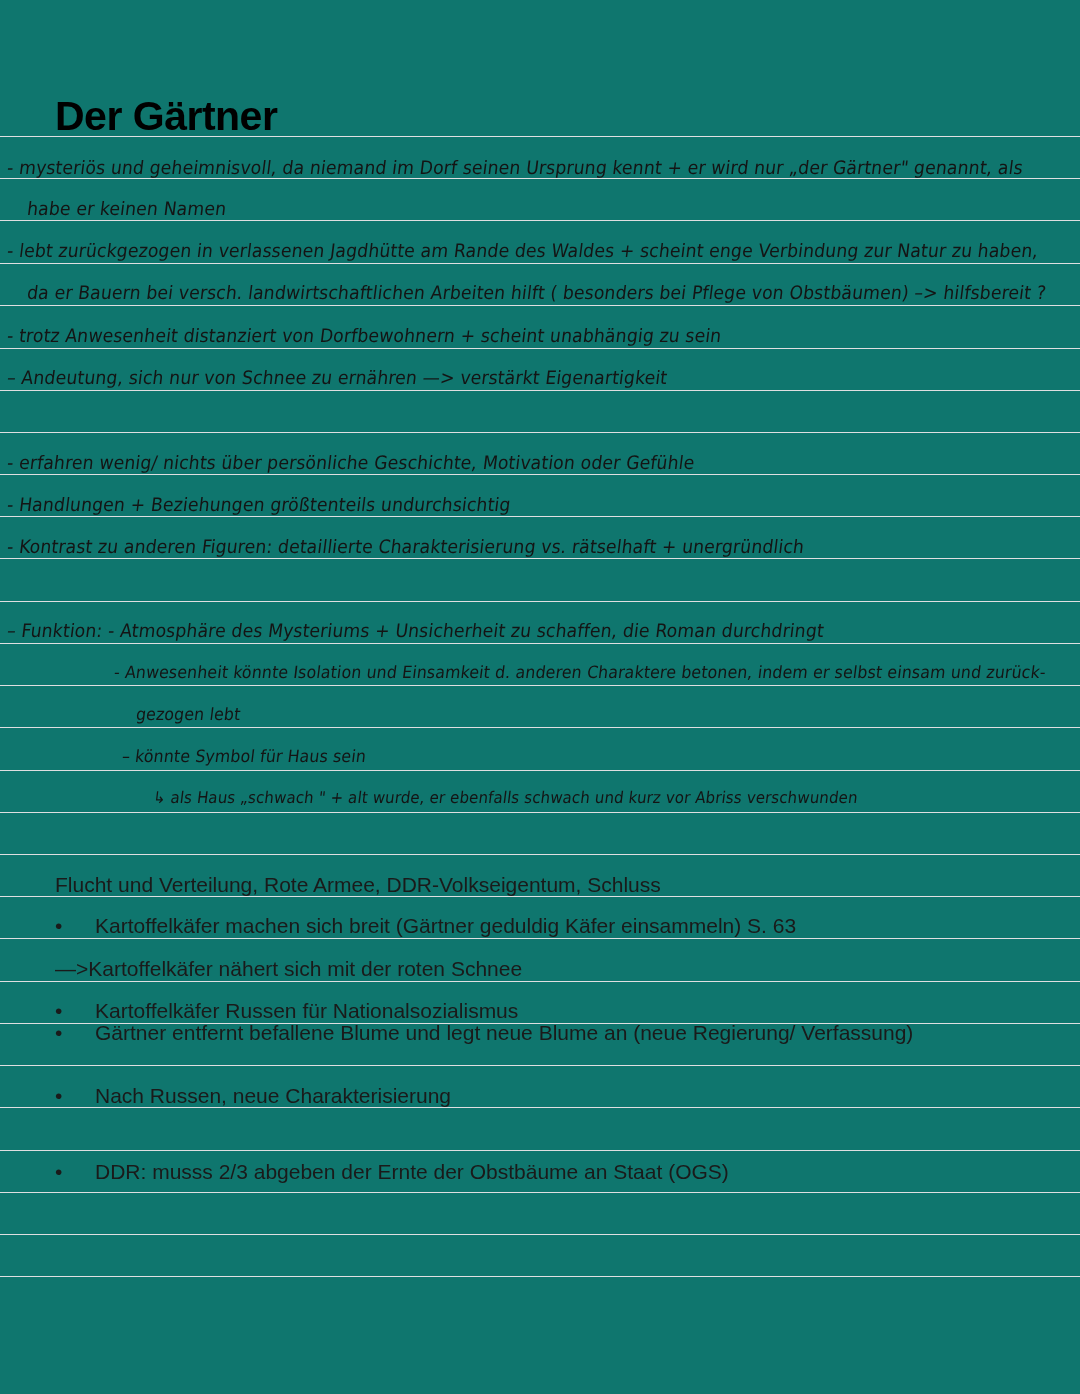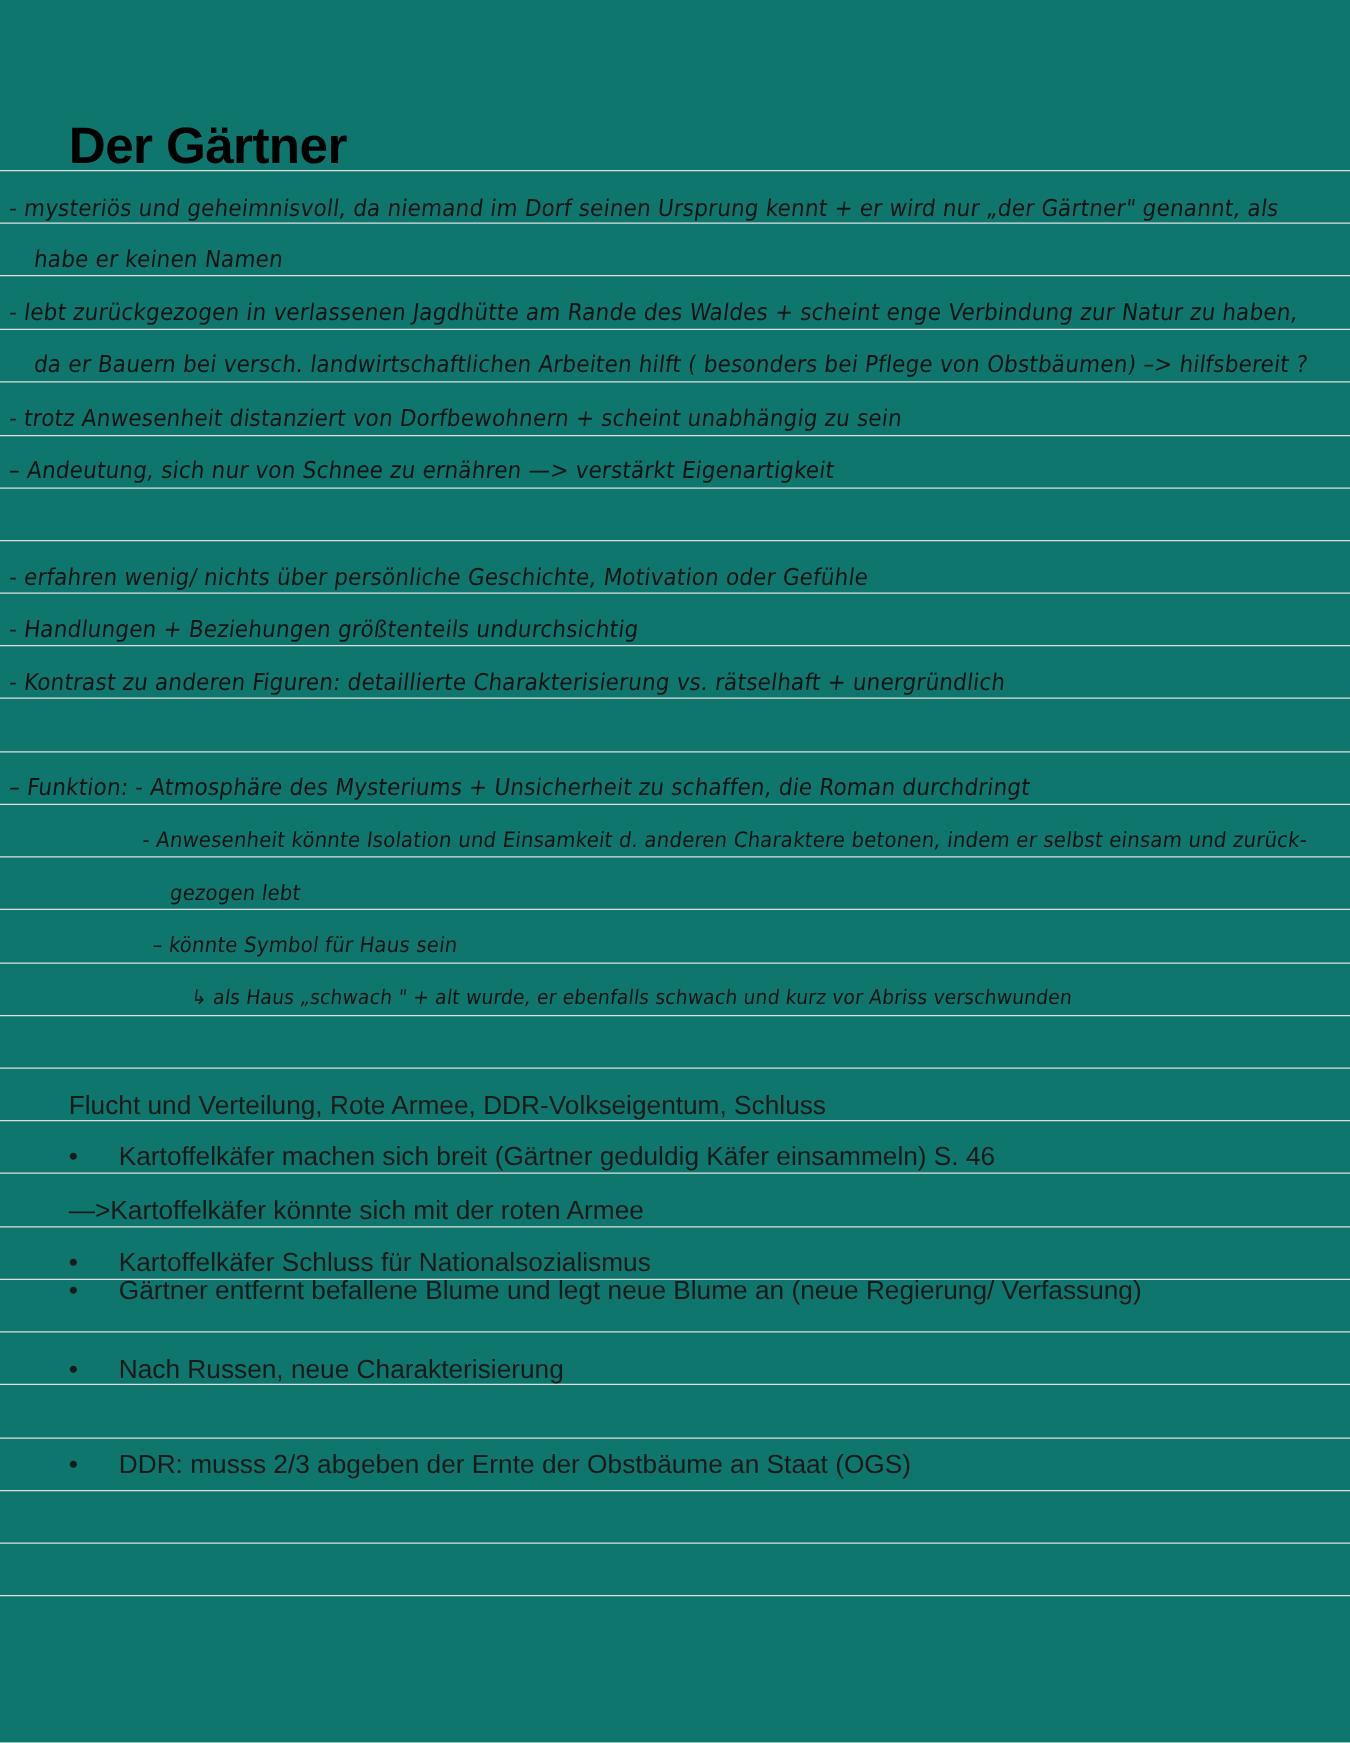--- a/index.html
+++ b/index.html
@@ -163,22 +163,22 @@
     <div id="hw-group-3">
         <div class="hw" style="left: 6px; top: 623px;">– Funktion: - Atmosphäre  des   Mysteriums  +  Unsicherheit  zu  schaffen,  die  Roman  durchdringt</div>
         <div class="hw small" style="left: 113px; top: 665px;">- Anwesenheit  könnte  Isolation  und  Einsamkeit  d. anderen  Charaktere  betonen,   indem  er  selbst  einsam  und   zurück-</div>
         <div class="hw small" style="left: 135px; top: 707px;">gezogen  lebt</div>
         <div class="hw small" style="left: 121px; top: 749px;">– könnte  Symbol  für  Haus  sein</div>
         <div class="hw tiny" style="left: 152px; top: 791px;">↳ als  Haus   „schwach " + alt   wurde,  er  ebenfalls  schwach  und  kurz  vor Abriss  verschwunden</div>
       </div>
 
     <div id="typed-block">
       <div class="typed-row" id="typed-heading" style="top: 874px; text-align: center;">Flucht und Verteilung, Rote Armee, DDR-Volkseigentum, Schluss</div>
-    <div class="typed-row" style="top: 915px;"><span class="bullet">•</span><span class="txt">Kartoffelkäfer machen sich breit (Gärtner geduldig Käfer einsammeln) S. 46</span></div>
-        <div class="typed-row" style="top: 958px;"><span class="arrow">—&gt;</span><span class="txt"> Kartoffelkäfer könnte sich mit der roten Armee</span></div>
-        <div class="typed-row" style="top: 1000px;"><span class="bullet">•</span><span class="txt">Kartoffelkäfer Schluss für Nationalsozialismus</span></div>
+    <div class="typed-row" style="top: 915px;"><span class="bullet">•</span><span class="txt">Kartoffelkäfer machen sich breit (Gärtner geduldig Käfer einsammeln) S. 63</span></div>
+        <div class="typed-row" style="top: 958px;"><span class="arrow">—&gt;</span><span class="txt"> Kartoffelkäfer nähert sich mit der roten Schnee</span></div>
+        <div class="typed-row" style="top: 1000px;"><span class="bullet">•</span><span class="txt">Kartoffelkäfer Russen für Nationalsozialismus</span></div>
         <div class="typed-row" style="top: 1022px;"><span class="bullet">•</span><span class="txt">Gärtner entfernt befallene Blume und legt neue Blume an (neue Regierung/ Verfassung)</span></div>
         <div class="typed-row" style="top: 1085px;"><span class="bullet">•</span><span class="txt">Nach Russen, neue Charakterisierung</span></div>
         <div class="typed-row" style="top: 1161px;"><span class="bullet">•</span><span class="txt">DDR: musss 2/3 abgeben der Ernte der Obstbäume an Staat (OGS)</span></div>
       </div>
 
   </div>
 </div>
 
 </body></html>

